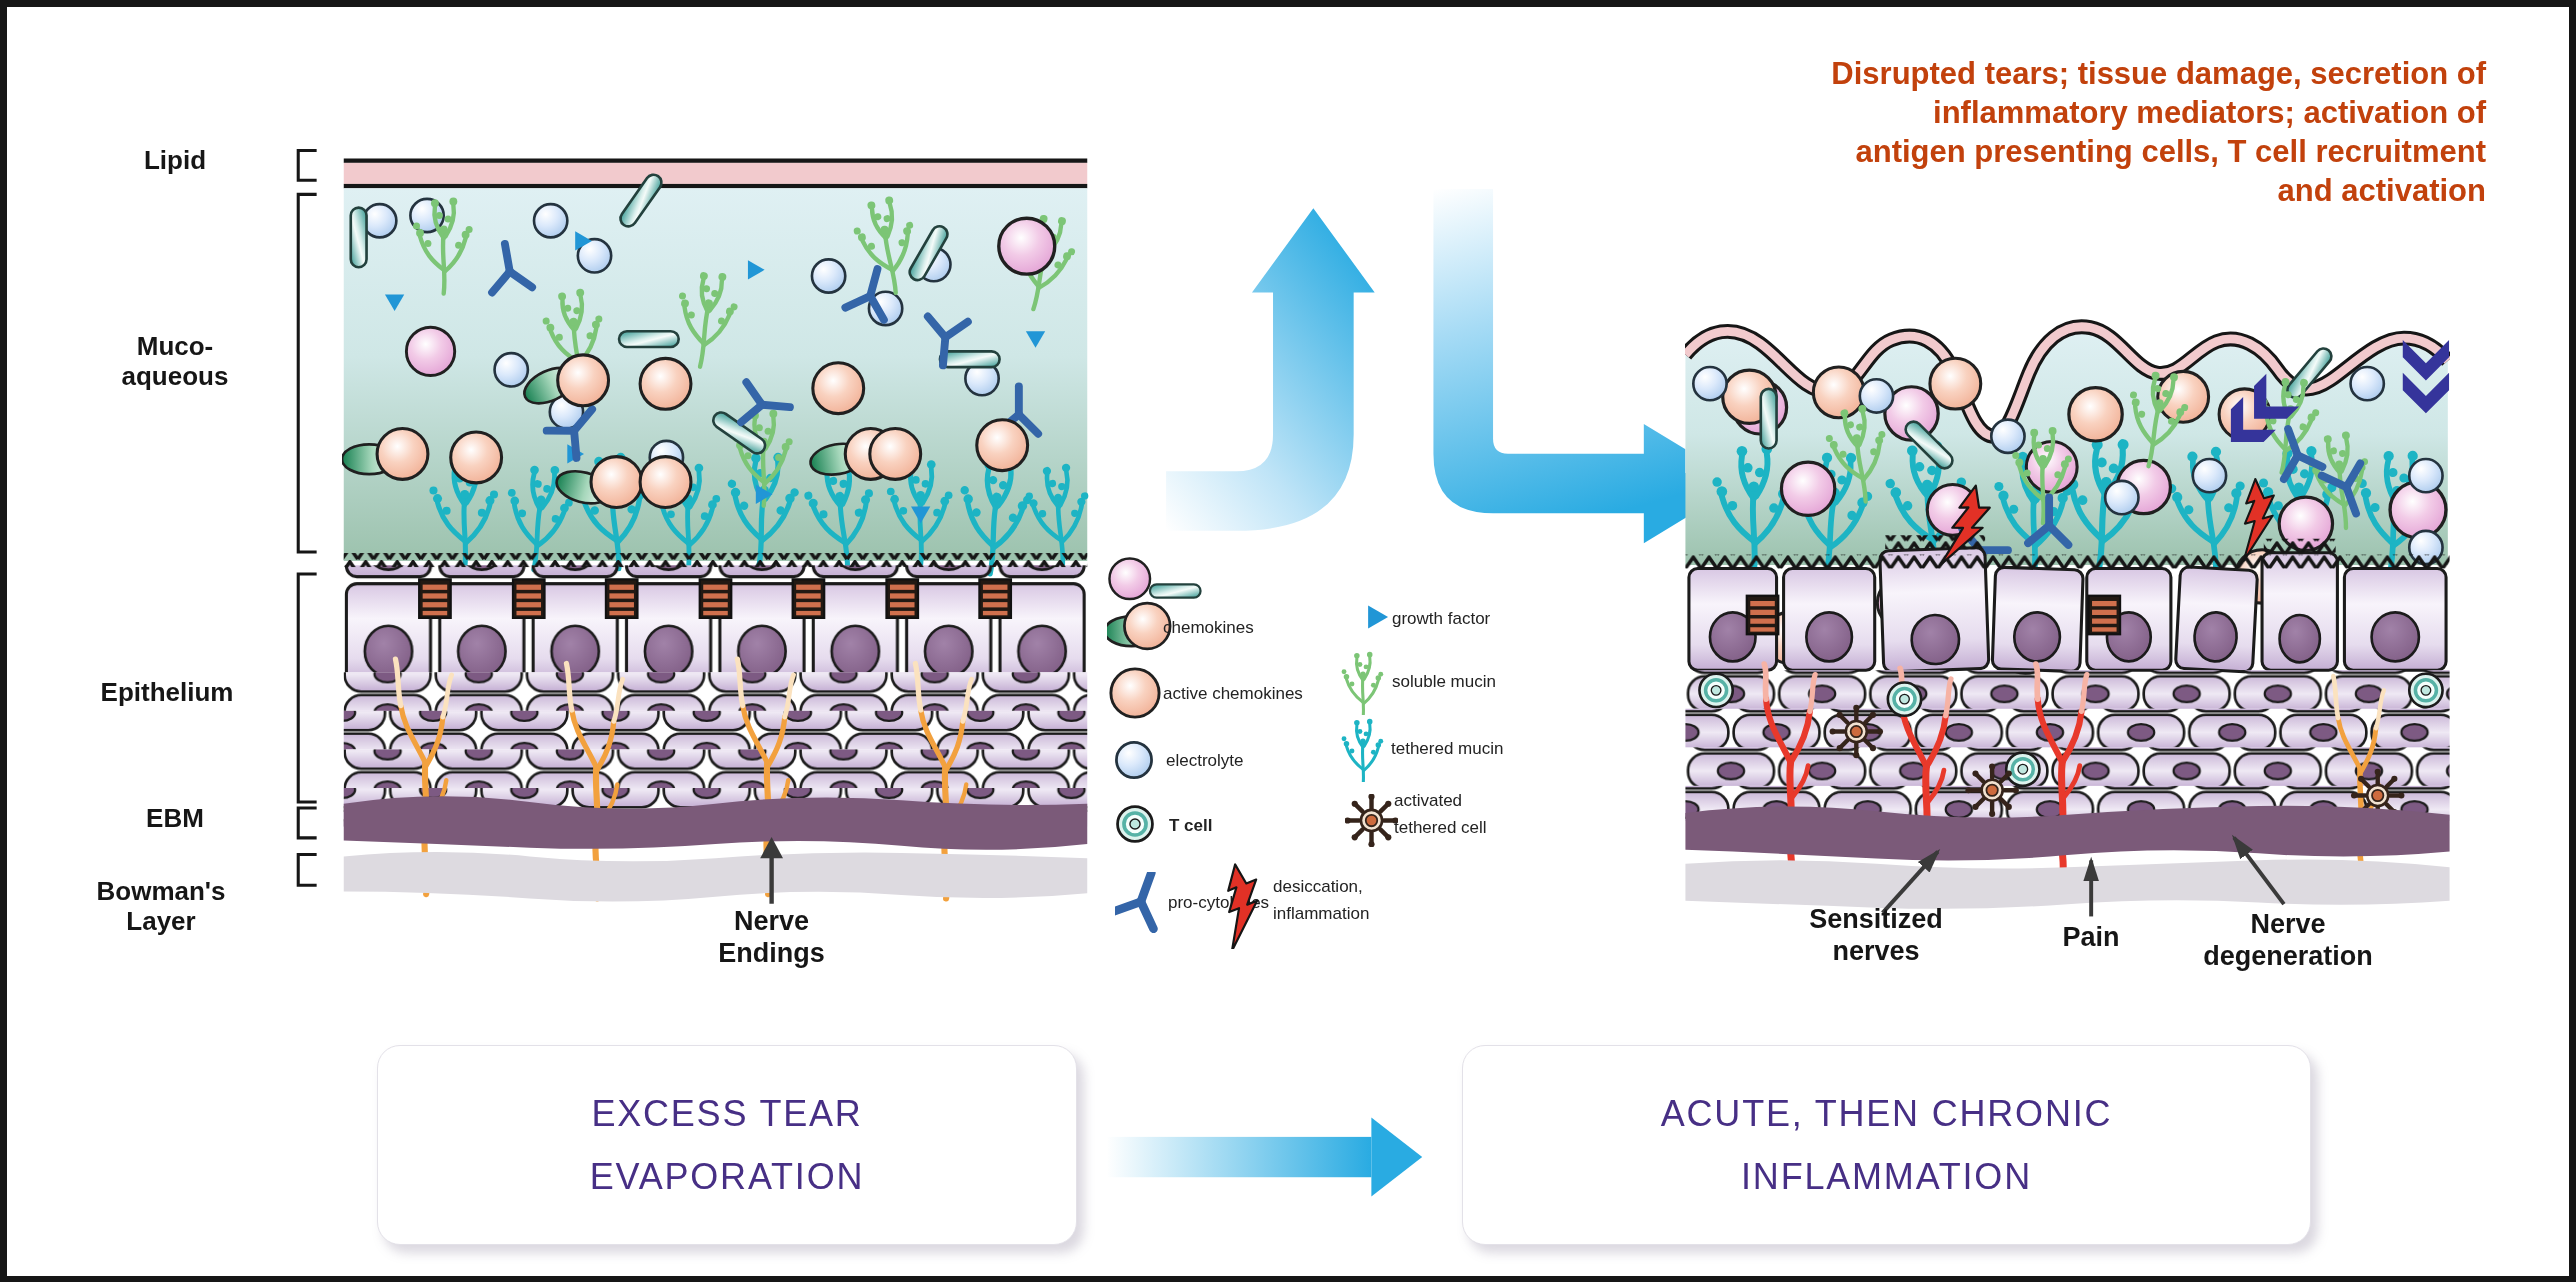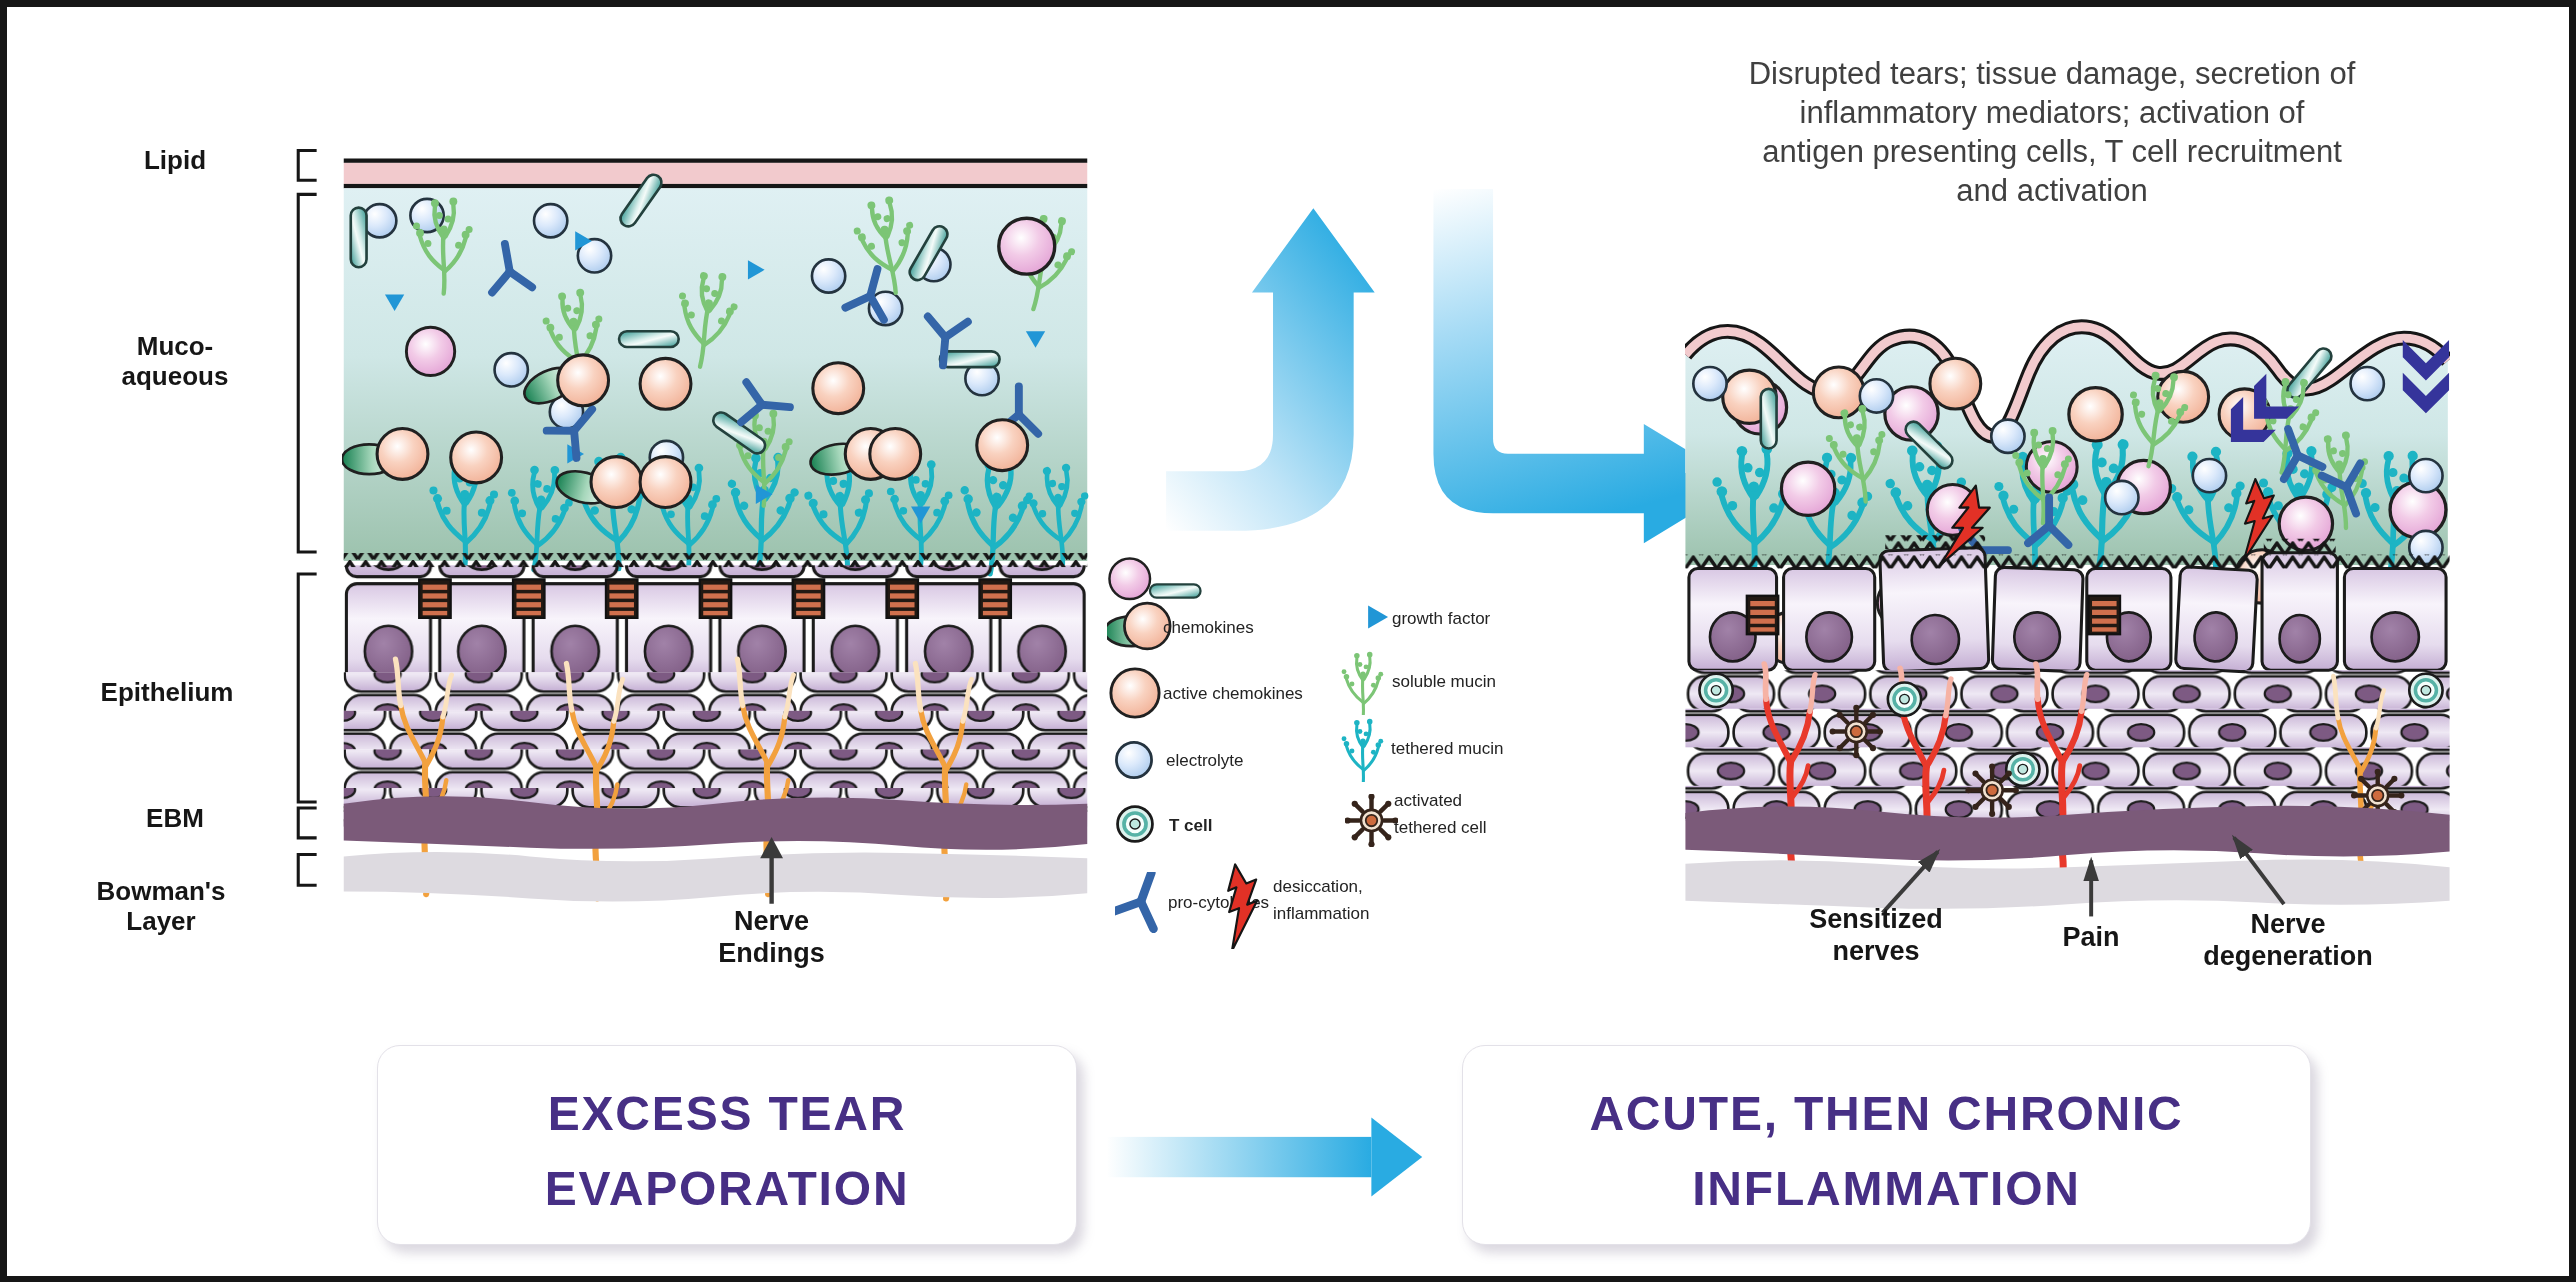--- a/index.html
+++ b/index.html
@@ -4,26 +4,26 @@
 <style>
   html,body{margin:0;padding:0;background:#fff;}
   #stage{position:relative;width:2576px;height:1283px;background:#fff;overflow:hidden;
          font-family:"Liberation Sans",sans-serif;}
   #frame{position:absolute;inset:0;border:7px solid #161616;pointer-events:none;z-index:50;}
   .layer-label{position:absolute;text-align:center;font-weight:700;color:#161616;
                font-size:26px;line-height:30px;}
   .caption{position:absolute;text-align:center;font-weight:700;color:#161616;
            font-size:27px;line-height:32px;}
   .legend-label{position:absolute;font-size:17px;line-height:27px;color:#232323;}
-  #toptext{position:absolute;left:1618px;top:54px;width:868px;text-align:center;
-           font-weight:400;font-size:31px;line-height:39px;color:#404040;}
+  #toptext{position:absolute;left:1618px;top:54px;width:868px;text-align:right;
+           font-weight:700;font-size:31px;line-height:39px;color:#c2410c;}
   .flowbox{position:absolute;top:1045px;height:198px;background:#fff;border:1.8px solid #e3e1e8;
            border-radius:23px;box-shadow:6.1px 8px 10.5px rgba(125,115,145,.28);
            display:flex;flex-direction:column;justify-content:center;align-items:center;}
-  .flowbox .t{font-weight:700;font-size:48px;line-height:63px;letter-spacing:1.8px;color:#472f85;margin-top:12px;}
+  .flowbox .t{font-weight:400;font-size:36px;line-height:63px;letter-spacing:1.8px;color:#472f85;}
   svg{position:absolute;}
 </style>
 </head>
 <body>
 
 <div id="stage">
 
 <svg width="0" height="0" aria-hidden="true">
  <defs>
   <linearGradient id="gAq" x1="0" y1="0" x2="0" y2="1">

